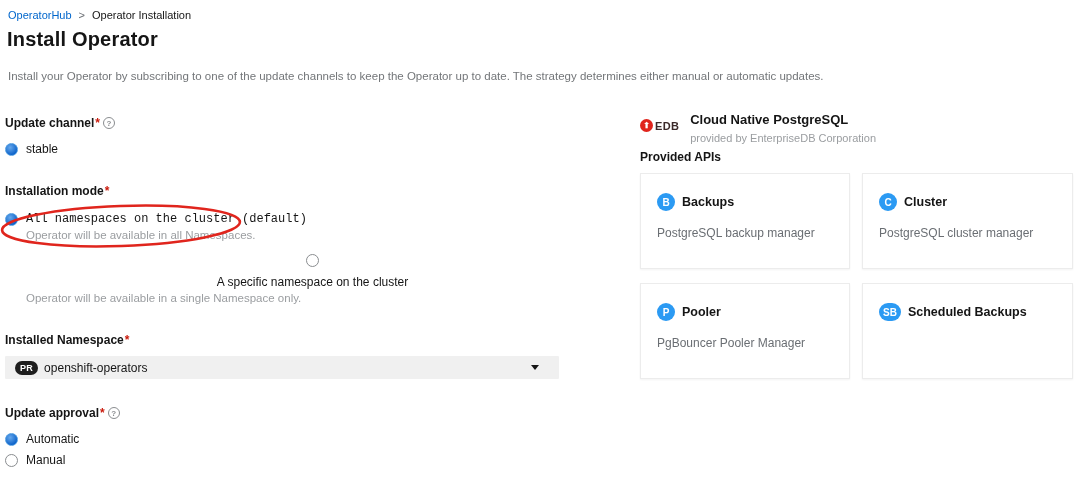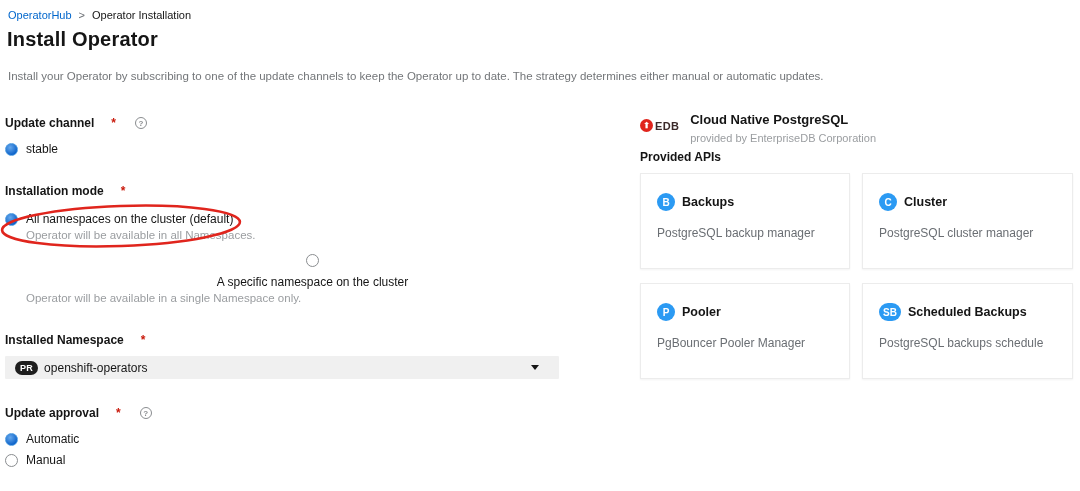--- a/index.html
+++ b/index.html
@@ -12,21 +12,21 @@
   .breadcrumb a { color:#0066cc; text-decoration:none; cursor:pointer; }
   .breadcrumb .sep { color:#6a6e73; font-size:11px; }
   .breadcrumb .current { color:#151515; }
 
   
   .page-title { position:absolute; top:28px; left:7px; font-size:20px; font-weight:600; color:#151515; letter-spacing:.2px; }
   .page-desc { position:absolute; top:70px; left:8px; font-size:11.5px; color:#737679; }
 
   
   .form-col { position:absolute; left:5px; top:116px; width:615px; }
-  .field-label { font-weight:700; font-size:12px; color:#151515; display:flex; align-items:center; gap:16px; }
+  .field-label { font-weight:700; font-size:12px; color:#151515; display:flex; align-items:center; gap:0; }
   .req { color:#c9190b; font-weight:700; margin-left:1px; }
   .help-icon { display:inline-flex; align-items:center; justify-content:center;
     width:12px; height:12px; border:1px solid #8a8d90; border-radius:50%;
     color:#8a8d90; font-size:8px; font-weight:700; margin-left:3px; cursor:pointer; }
 
   .radio-row { display:flex; align-items:center; gap:8px; margin-top:12px; }
   .radio { width:13px; height:13px; border-radius:50%; flex:0 0 13px; background:#fff; border:1px solid #8a8d90; }
   .radio.checked { border:1px solid #4e9be0;
     background:radial-gradient(circle at 38% 32%, #66a8ec 0%, #0b61c9 75%); }
   .radio-label { font-size:12px; color:#151515; }
@@ -97,21 +97,21 @@
   <div class="section">
     <div class="field-label">
       <span>Installation mode</span>
         <span class="req">*</span>
     </div>
 
     <div class="option">
       <svg class="annotation-ellipse" width="252" height="50" viewBox="0 0 252 50">
         <ellipse cx="124" cy="25" rx="119" ry="20" fill="none" stroke="#e0251d" stroke-width="2.6" transform="rotate(-2 124 25)"></ellipse>
       </svg>
-      <div class="radio-row" style="margin-top:14px;">
+      <div class="radio-row" style="margin-top:14px;font-family:Liberation Mono, monospace;">
         <span class="radio checked"></span>
         <span class="radio-label">All namespaces on the cluster (default)</span>
       </div>
       <div class="radio-desc">Operator will be available in all Namespaces.</div>
     </div>
 
     <div class="option">
       <div class="radio-row" style="margin-top:13px;flex-direction:column;">
         <span class="radio"></span>
         <span class="radio-label">A specific namespace on the cluster</span>
@@ -188,16 +188,15 @@
         <span class="api-name">Pooler</span>
       </div>
       <div class="api-desc">PgBouncer Pooler Manager</div>
     </div>
 
     <div class="api-card">
       <div class="api-head">
         <span class="api-badge">SB</span>
         <span class="api-name">Scheduled Backups</span>
       </div>
-      <div class="api-desc">PostgreSQL backups schedule</div>
     </div>
   </div>
 </div>
 
 </body></html>

